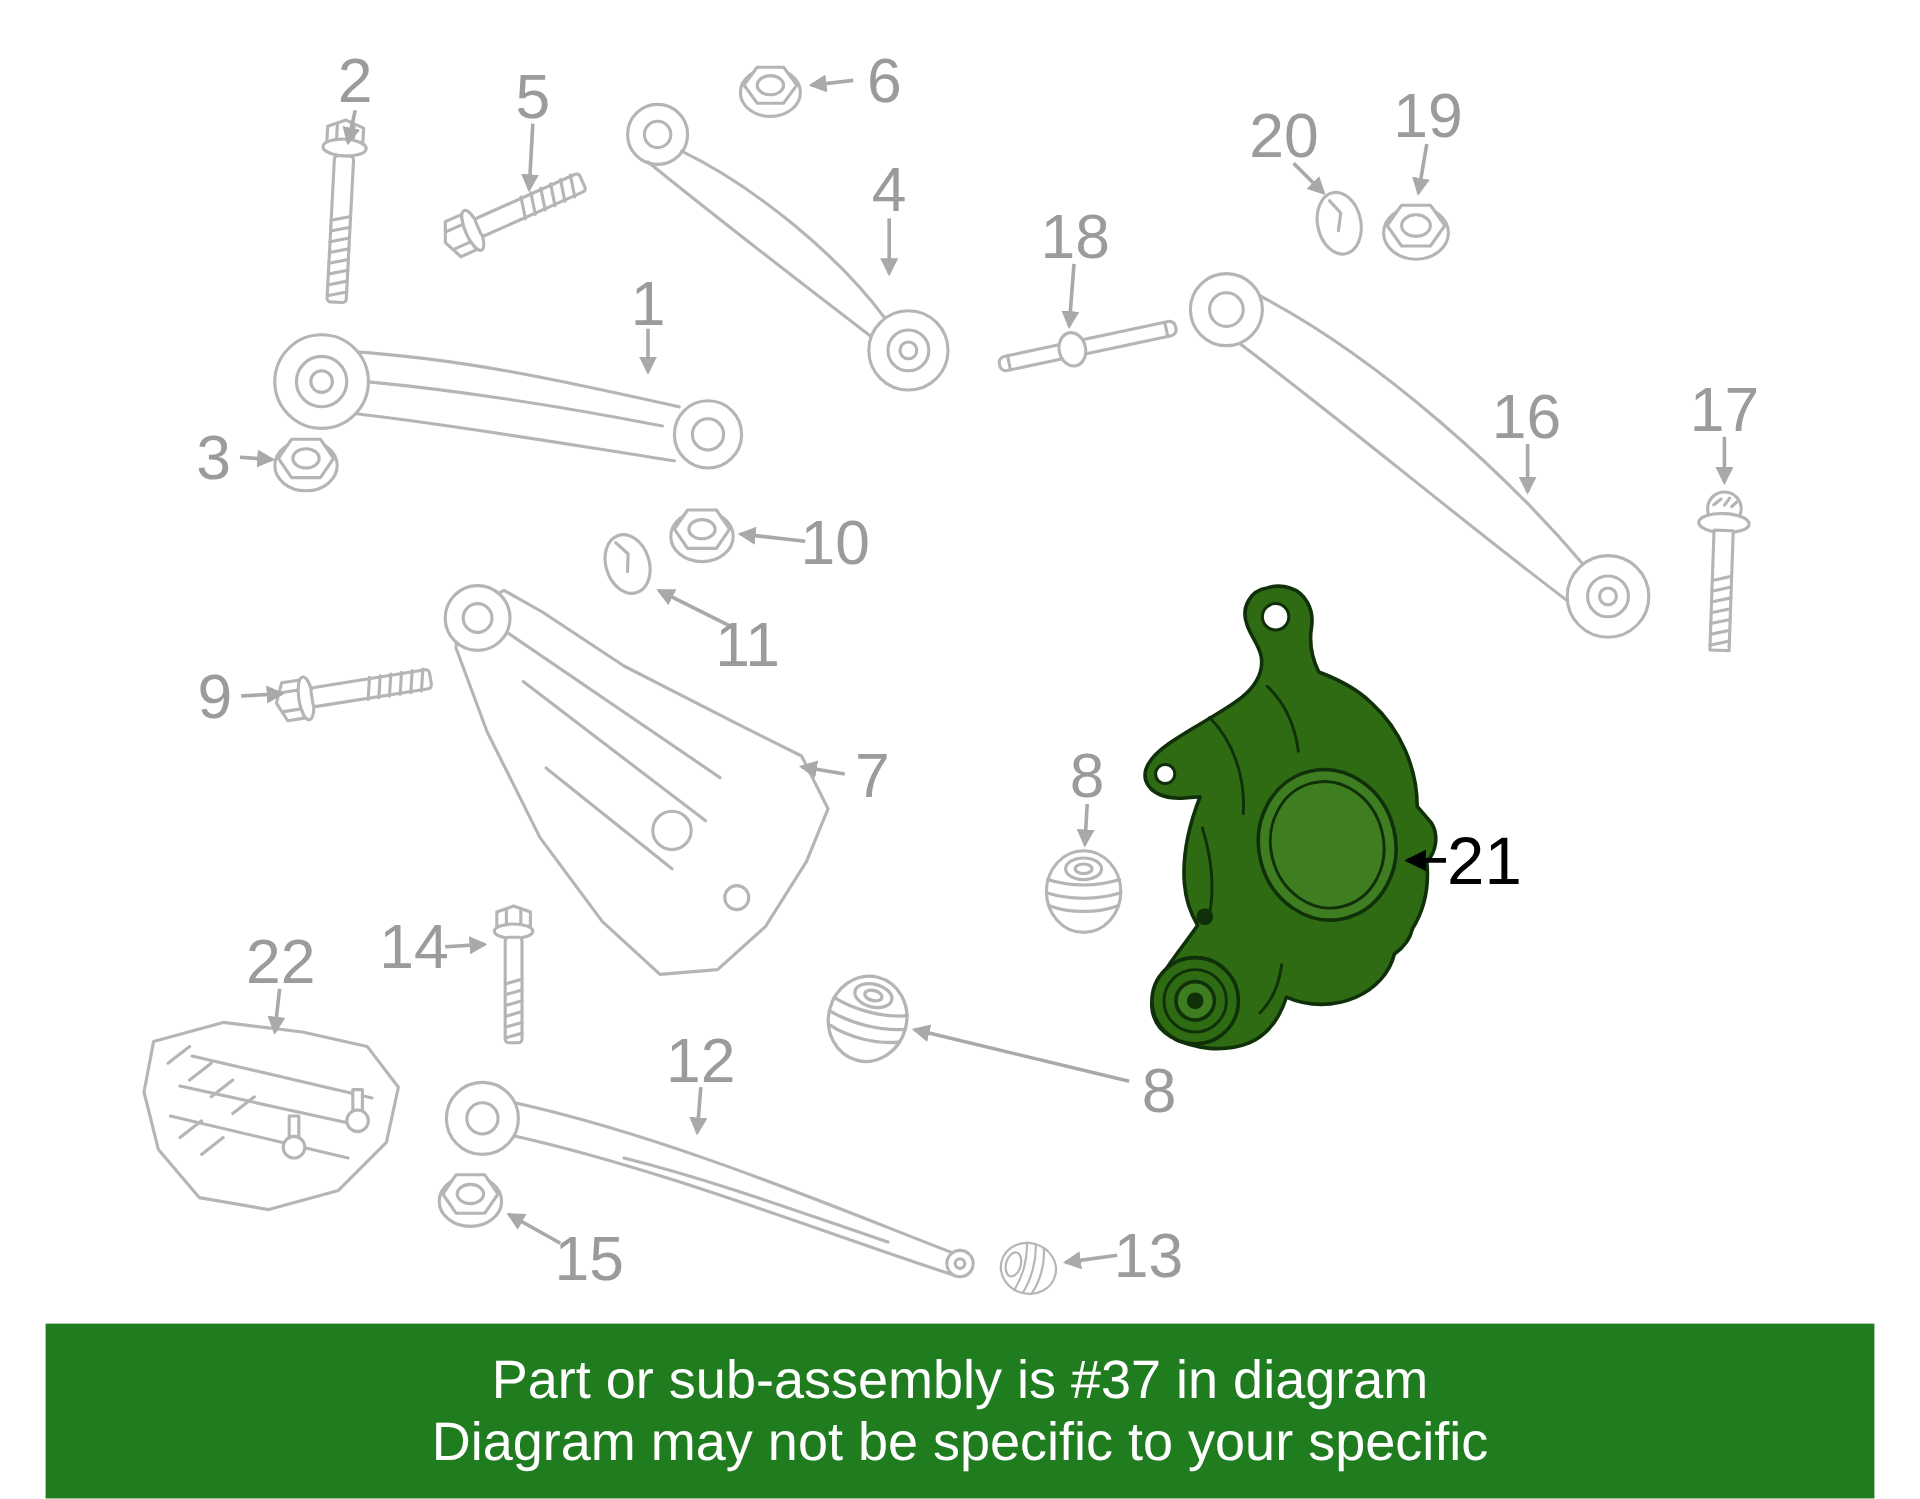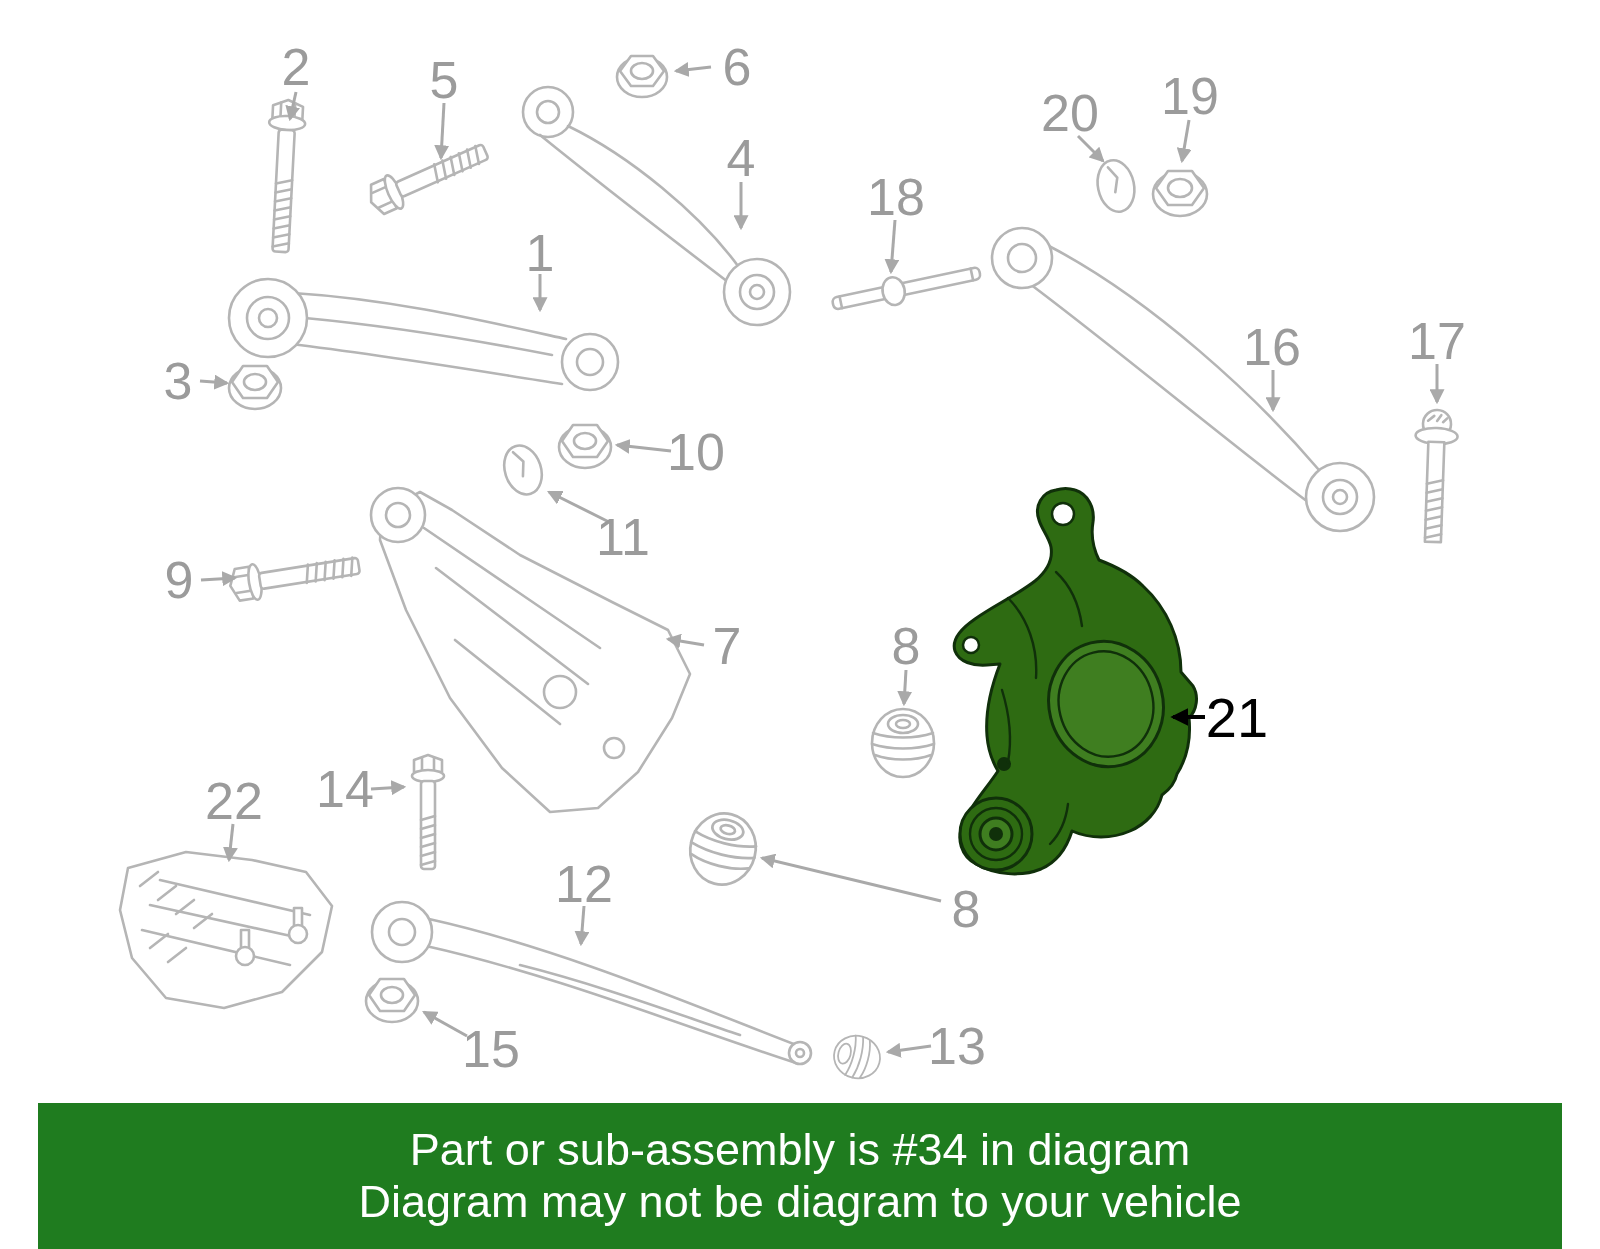--- a/index.html
+++ b/index.html
@@ -278,17 +278,17 @@
     <text class="lbl" x="345" y="807">14</text>
     <text class="lbl" x="234" y="819">22</text>
     <text class="lbl" x="584" y="902">12</text>
     <text class="lbl" x="966" y="927">8</text>
     <text class="lbl" x="491" y="1067">15</text>
     <text class="lbl" x="957" y="1064">13</text>
   </g>
 </svg>
 
 <div class="banner" style="background: rgb(31, 124, 31);">
-  <p>Part or sub-assembly is #34 in diagram</p>
-  <p>Diagram may not be diagram to your vehicle</p>
+  <p>Part or sub-assembly is #37 in diagram</p>
+  <p>Diagram may not be specific to your specific</p>
 </div>
 
 </div>
 
 </body></html>

